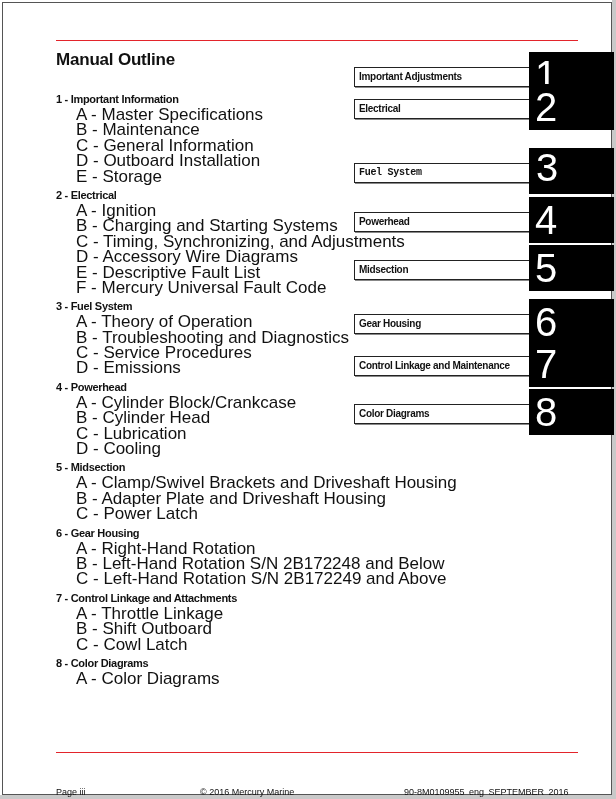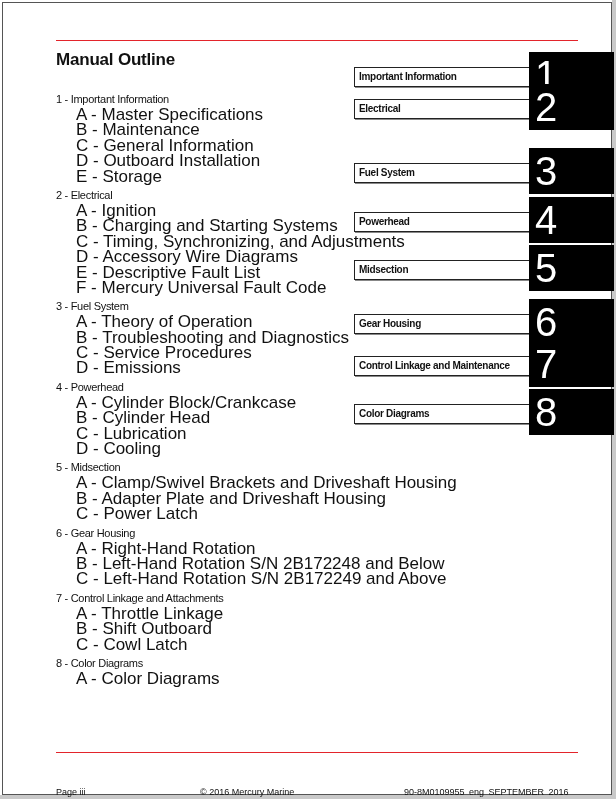--- a/index.html
+++ b/index.html
@@ -7,21 +7,21 @@
     width: 616px; height: 799px; background: #ffffff; position: relative; overflow: hidden;
     font-family: "Liberation Sans", sans-serif; color: #111;
   }
   .frame { position: absolute; left: 2px; top: 2px; width: 610px; height: 793px; border: 1px solid #555; box-sizing: border-box; }
   .frame-shadow { position: absolute; left: 0; top: 795px; width: 616px; height: 4px; background: #c9c9c9; }
   .frame-shadow-r { position: absolute; left: 612px; top: 0; width: 4px; height: 799px; background: #c9c9c9; }
   .top-rule { position: absolute; left: 56px; top: 40px; width: 522px; height: 1px; background: #e3242b; }
   .title { position: absolute; left: 56px; top: 50px; font-size: 17px; font-weight: bold; letter-spacing: -0.2px; }
   .outline { position: absolute; left: 56px; top: 92px; width: 290px; }
   .section { margin-bottom: 4px; }
-  .sec-head { font-size: 11px; font-weight: normal; height: 15px; line-height: 15px; letter-spacing: -0.3px; }
+  .sec-head { font-size: 11px; font-weight: bold; height: 15px; line-height: 15px; letter-spacing: -0.3px; }
   .sub { font-size: 17px; height: 15.4px; line-height: 15.4px; padding-left: 20px; white-space: nowrap; }
   .tabs { position: absolute; left: 354px; top: 52px; }
   .tab-row { position: absolute; left: 0; width: 260px; height: 48px; }
   .tab-box { position: absolute; left: 0; top: 15px; width: 176px; height: 20px; border: 1.5px solid #222; border-right: none; box-sizing: border-box; background: #fff; box-shadow: 1px 1px 0 #888; }
   .tab-label { position: absolute; left: 4px; top: 3px; font-size: 10px; font-weight: bold; letter-spacing: -0.3px; white-space: nowrap; }
   .tab-num { position: absolute; left: 175px; top: 0; width: 85px; height: 46px; background: #000; color: #fff; font-size: 40px; line-height: 46px; padding-left: 6px; box-sizing: border-box; }
   .bottom-rule { position: absolute; left: 56px; top: 752px; width: 522px; height: 1px; background: #e3242b; }
   .footer { position: absolute; top: 756px; font-size: 9px; margin-top: 31px; }
   .f-left { left: 56px; }
   .f-center { left: 200px; }
@@ -89,31 +89,31 @@
     </div>
     <div class="section">
       <div class="sec-head">8 - Color Diagrams</div>
       <div class="sub">A - Color Diagrams</div>
     </div>
   </div>
 
 <div class="tabs" id="tabs">
     <div class="tab-row" style="top: 0px;">
       <div class="tab-box">
-        <span class="tab-label">Important Information</span>
+        <span class="tab-label">Important Adjustments</span>
       </div>
       <div class="tab-num">1</div>
     </div>
     <div class="tab-row" style="top: 32px;">
       <div class="tab-box">
         <span class="tab-label">Electrical</span>
       </div>
       <div class="tab-num">2</div>
     </div>
-    <div class="tab-row" style="top: 96.4px;">
+    <div class="tab-row" style="top: 96.4px; font-family: Liberation Mono, monospace;">
       <div class="tab-box">
         <span class="tab-label">Fuel System</span>
       </div>
       <div class="tab-num">3</div>
     </div>
     <div class="tab-row" style="top: 144.6px;">
       <div class="tab-box">
         <span class="tab-label">Powerhead</span>
       </div>
       <div class="tab-num">4</div>

